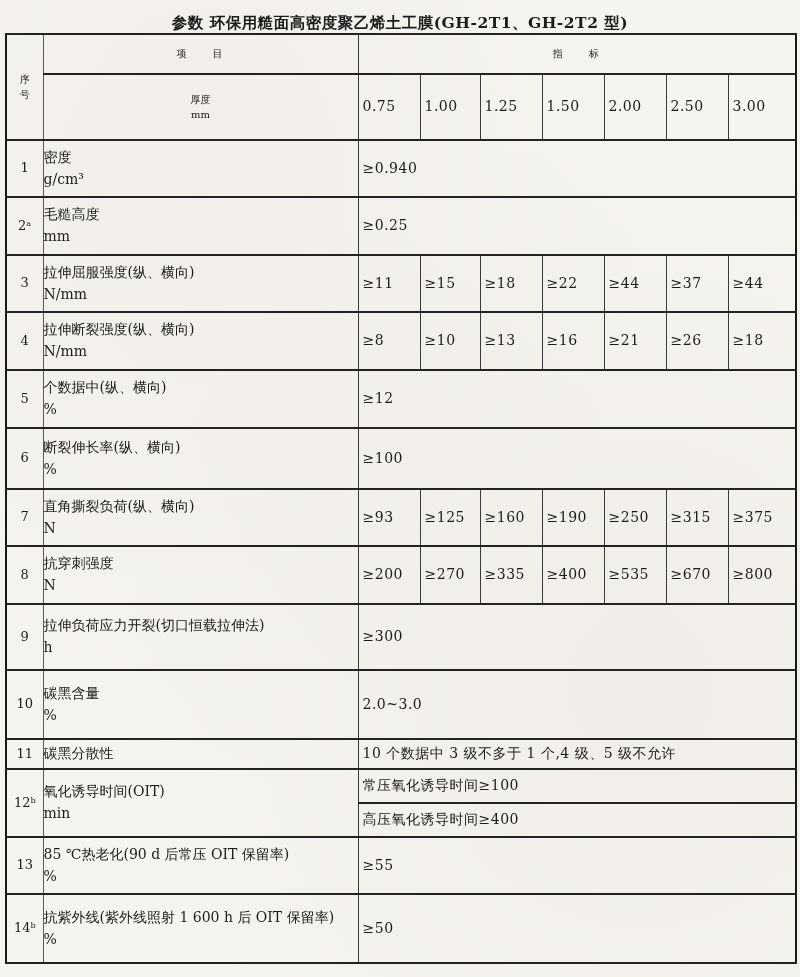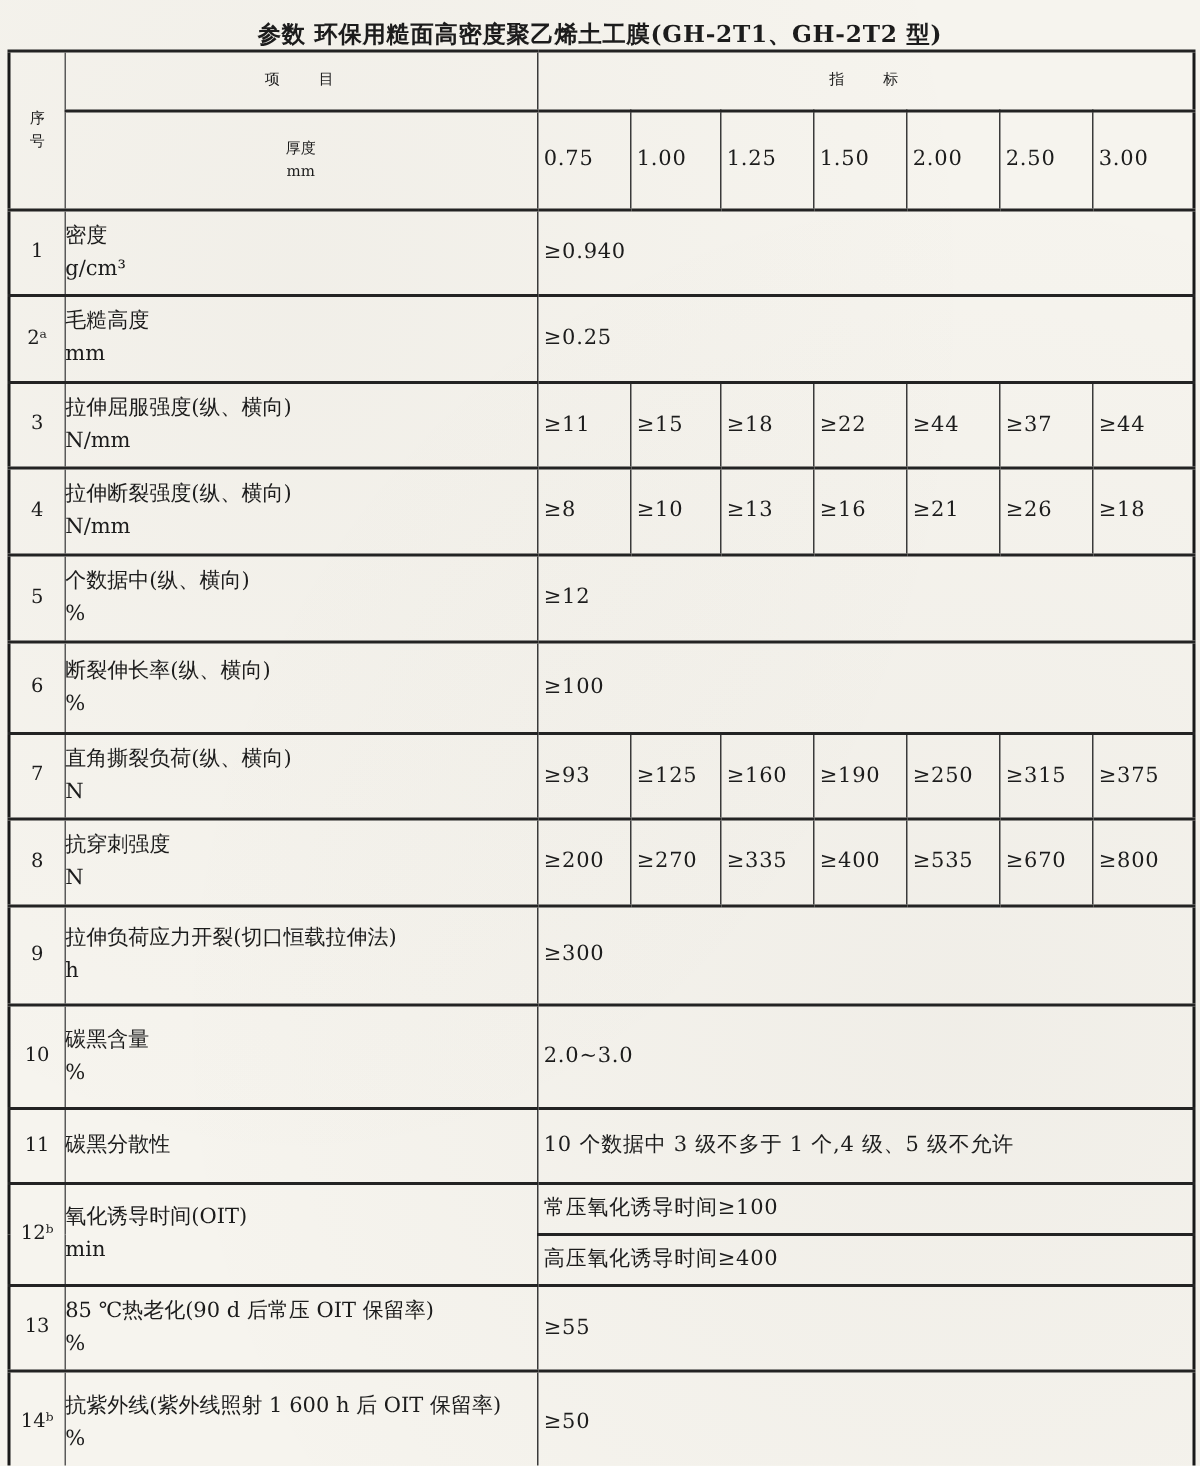--- a/index.html
+++ b/index.html
@@ -186,21 +186,21 @@
     <td class="c-val" colspan="7">≥300</td>
   </tr>
 
   <tr style="height:69px">
     <td class="c-no">10</td>
     <td class="c-label">碳黑含量
 %</td>
     <td class="c-val" colspan="7">2.0~3.0</td>
   </tr>
 
-  <tr style="height:50px">
+  <tr style="height:30px">
     <td class="c-no">11</td>
     <td class="c-label">碳黑分散性</td>
     <td class="c-val" colspan="7">10 个数据中 3 级不多于 1 个,4 级、5 级不允许</td>
   </tr>
 
   <tr style="height:34px">
     <td class="c-no" rowspan="2">12ᵇ</td>
     <td class="c-label" rowspan="2">氧化诱导时间(OIT)
 min</td>
     <td class="c-val" colspan="7">常压氧化诱导时间≥100</td>

